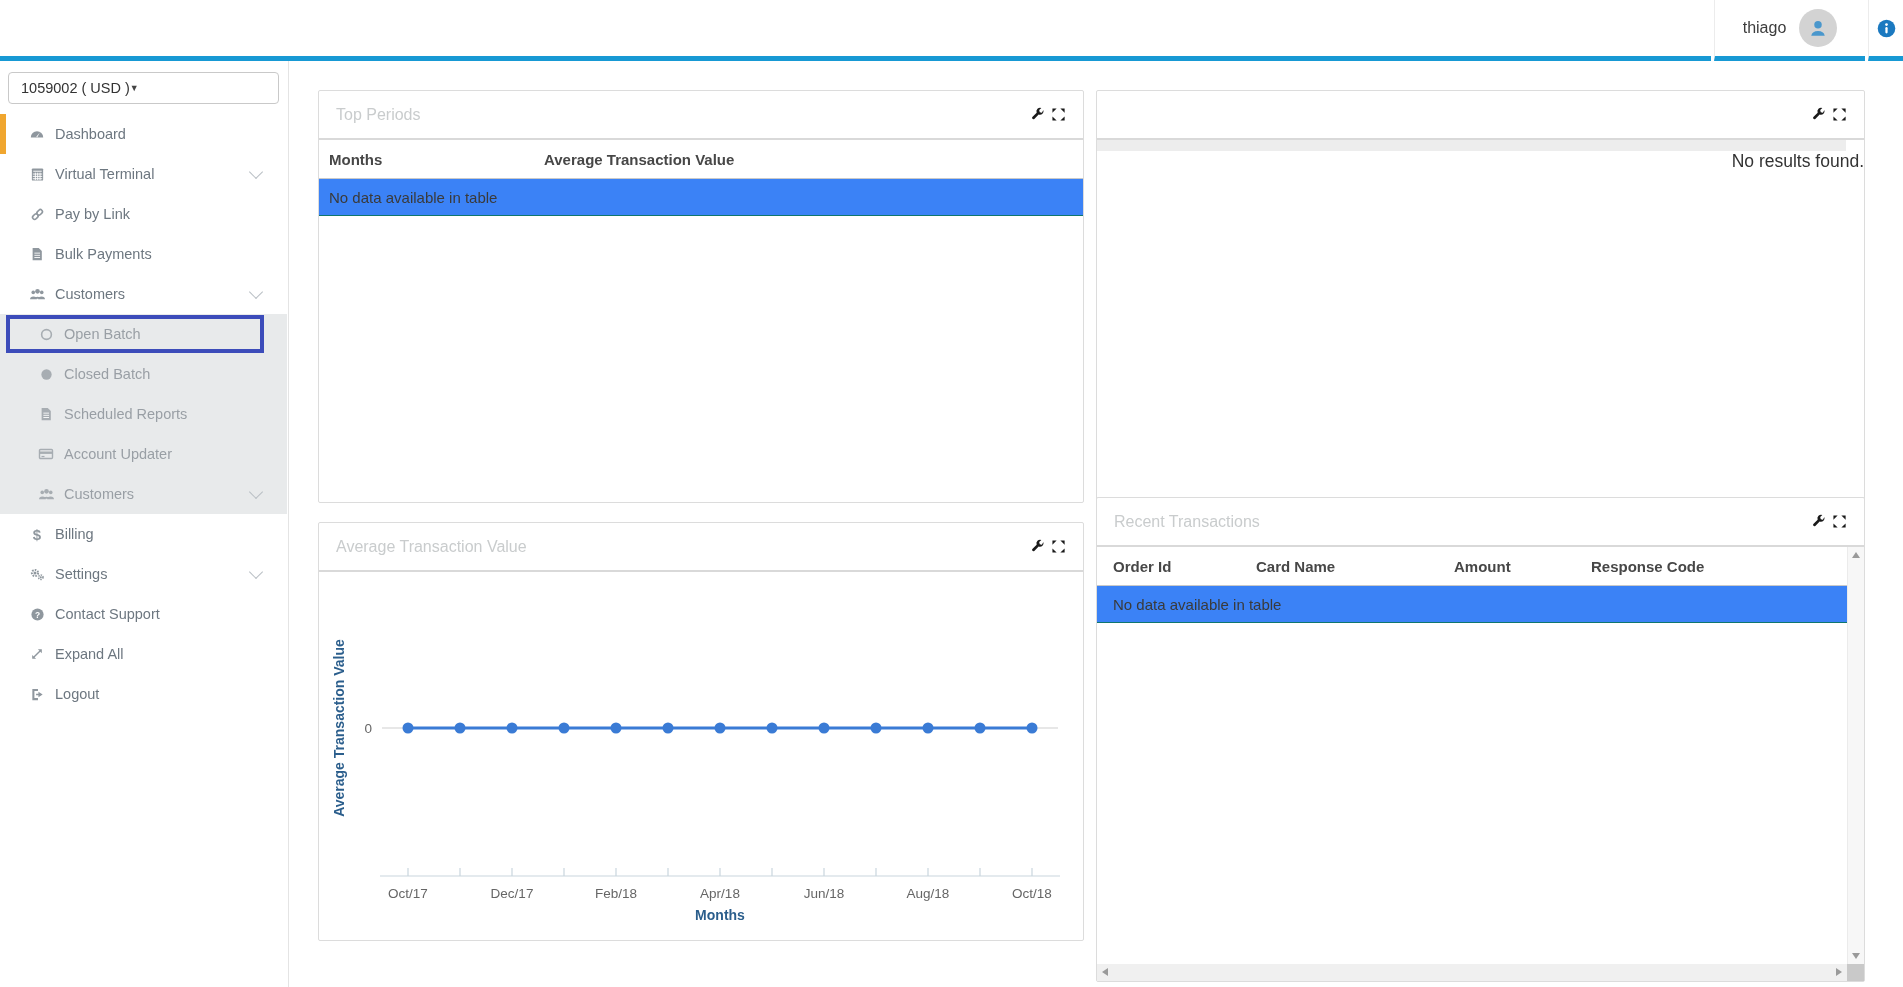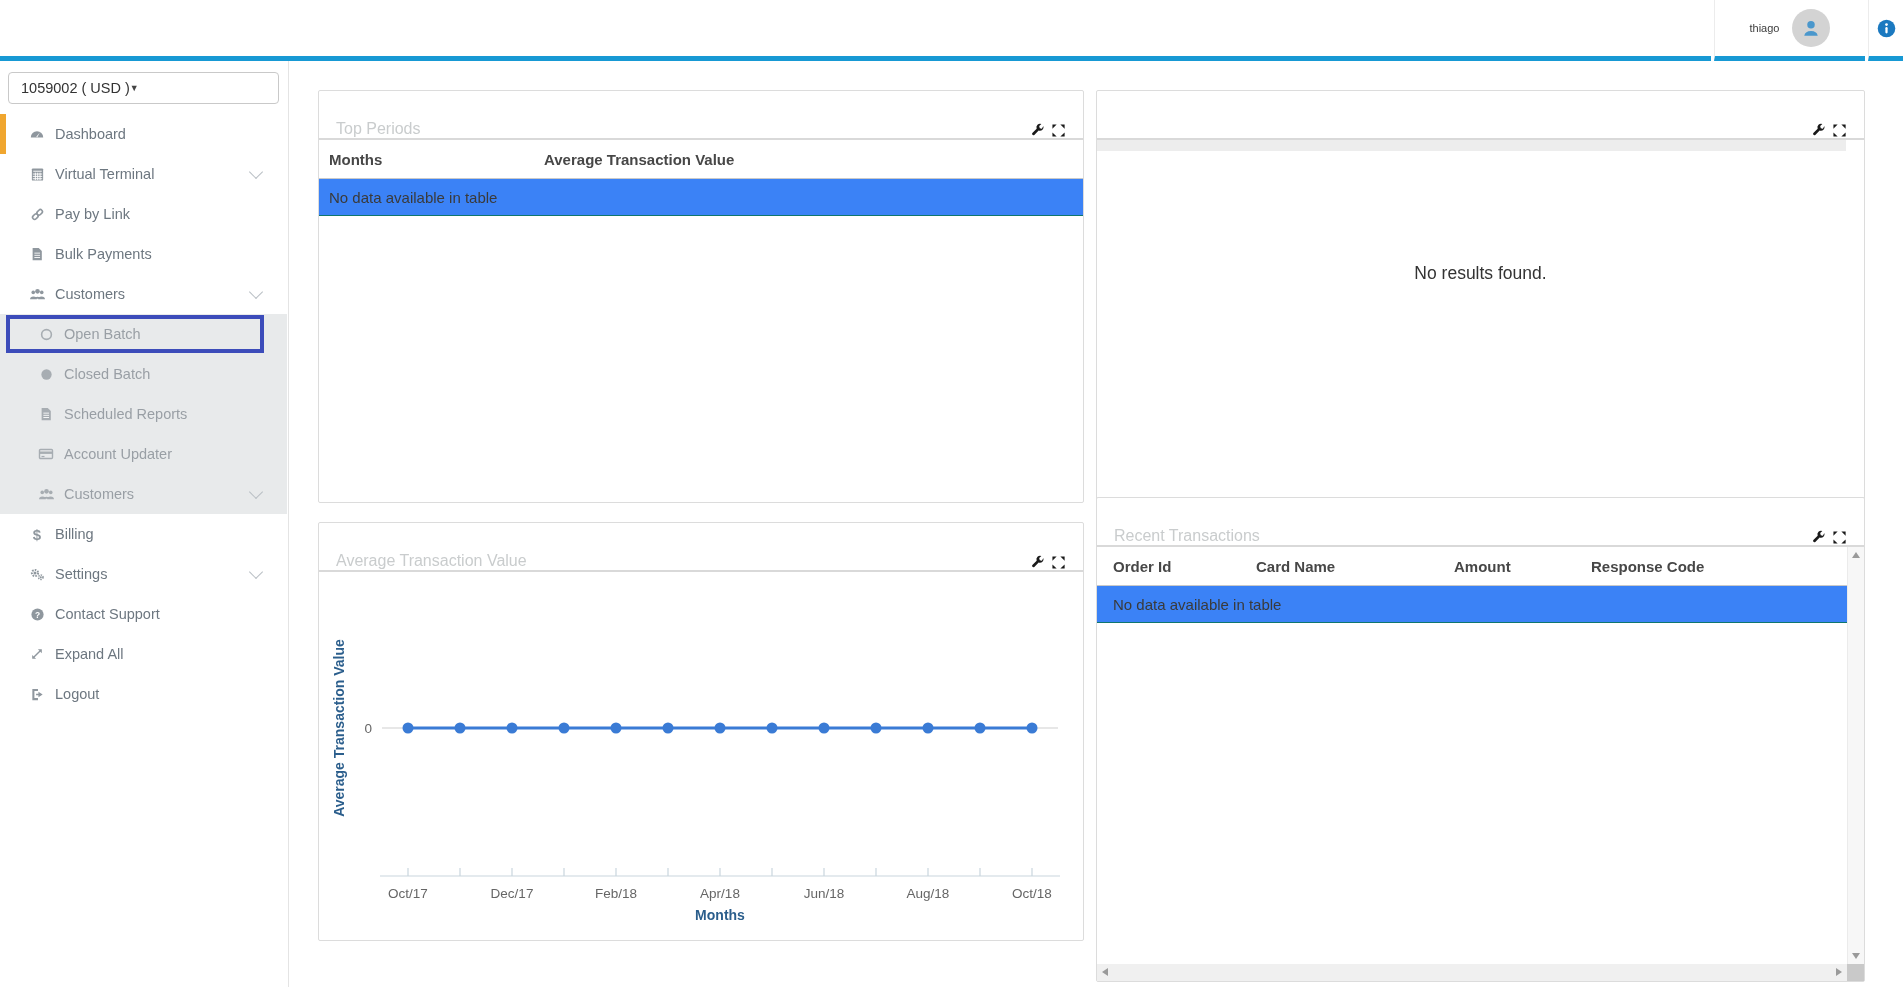--- a/index.html
+++ b/index.html
@@ -7,21 +7,21 @@
        font-family:"Liberation Sans",sans-serif;overflow:hidden;color:#333}
 
   
   .topbar{position:absolute;top:0;left:0;width:1903px;height:61px;display:flex;background:#fff}
   .tseg{border-bottom:5px solid #1799d4;box-sizing:border-box}
   .tmain{flex:1}
   .tuser{width:151px;margin-left:3px;border-left:1px solid #ececec;display:flex;
          align-items:center;justify-content:center;gap:13px;cursor:pointer}
   .tinfo{width:35px;margin-left:3px;border-left:1px solid #ececec;display:flex;
          align-items:center;justify-content:center;cursor:pointer}
-  .uname{font-size:11px;color:#3c3c3c}
+  .uname{font-size:16px;color:#3c3c3c}
   .avatar{width:38px;height:38px;border-radius:50%;background:#d3d3d3;display:flex;
           align-items:center;justify-content:center}
 
   
   .sidebar{position:absolute;top:61px;left:0;width:289px;height:926px;background:#fff;
            border-right:1px solid #e4e4e4;box-sizing:border-box}
   .acct{position:absolute;top:11px;left:8px;width:271px;height:32px;border:1px solid #c9c9c9;
         border-radius:4px;box-sizing:border-box;display:flex;align-items:center;
         padding:0 12px;font-size:14.5px;color:#333;cursor:pointer;background:#fff}
   .caret{font-size:9px;color:#444}
@@ -40,35 +40,35 @@
           border:4px solid #3c4cba;pointer-events:none}
   .dollar{font-size:15px;font-weight:bold;color:#8f979e}
 
   
   .main{position:absolute;left:289px;top:61px;width:1614px;height:926px}
   .panel{position:absolute;background:#fff;border:1px solid #dcdcdc;border-radius:2px;box-sizing:border-box}
   #p1{left:29px;top:29px;width:766px;height:413px}
   #p2{left:807px;top:29px;width:769px;height:413px}
   #p3{left:29px;top:461px;width:766px;height:419px}
   #p4{left:807px;top:436px;width:769px;height:485px}
-  .phead{height:47px;display:flex;align-items:flex-end;justify-content:space-between;
+  .phead{height:47px;display:flex;align-items:center;justify-content:space-between;
          padding:0 17px;border-bottom:2px solid #d9d9d9}
   .ptitle{font-size:16px;color:#c9cccd}
   .picons{display:flex;gap:6px;align-items:center}
   .picons svg{cursor:pointer}
 
   .thead{display:flex;height:38px;align-items:center;font-weight:bold;color:#474747;
          font-size:15px;border-bottom:1px solid #c9c9c9}
   .emptyrow{height:36px;display:flex;align-items:center;padding-left:10px;background:#3b82f6;
             font-size:15px;color:#3a3a3a;border-bottom:1px solid #0f766e}
   #p1 .c1{width:215px;padding-left:10px}
   #p1 .c2{flex:1}
 
   .p2stripe{height:11px;background:#ededed;width:calc(100% - 18px)}
-  .noresults{text-align:center;margin-top:112px;font-size:17.5px;color:#333}
+  .noresults{text-align:right;font-size:17.5px;color:#333}
 
   #p4 .c1{width:143px;padding-left:16px}
   #p4 .c2{width:198px}
   #p4 .c3{width:137px}
   #p4 .c4{flex:1}
   .p4content{position:absolute;top:49px;left:0;right:17px;bottom:17px;overflow:hidden}
   .vscroll{position:absolute;top:49px;right:0;width:17px;bottom:17px;background:#f7f7f7;
            border-left:1px solid #ebebeb;box-sizing:border-box}
   .hscroll{position:absolute;bottom:0;left:0;right:17px;height:17px;background:#f0f0f0}
   .scorner{position:absolute;right:0;bottom:0;width:17px;height:17px;background:#c9c9c9}

